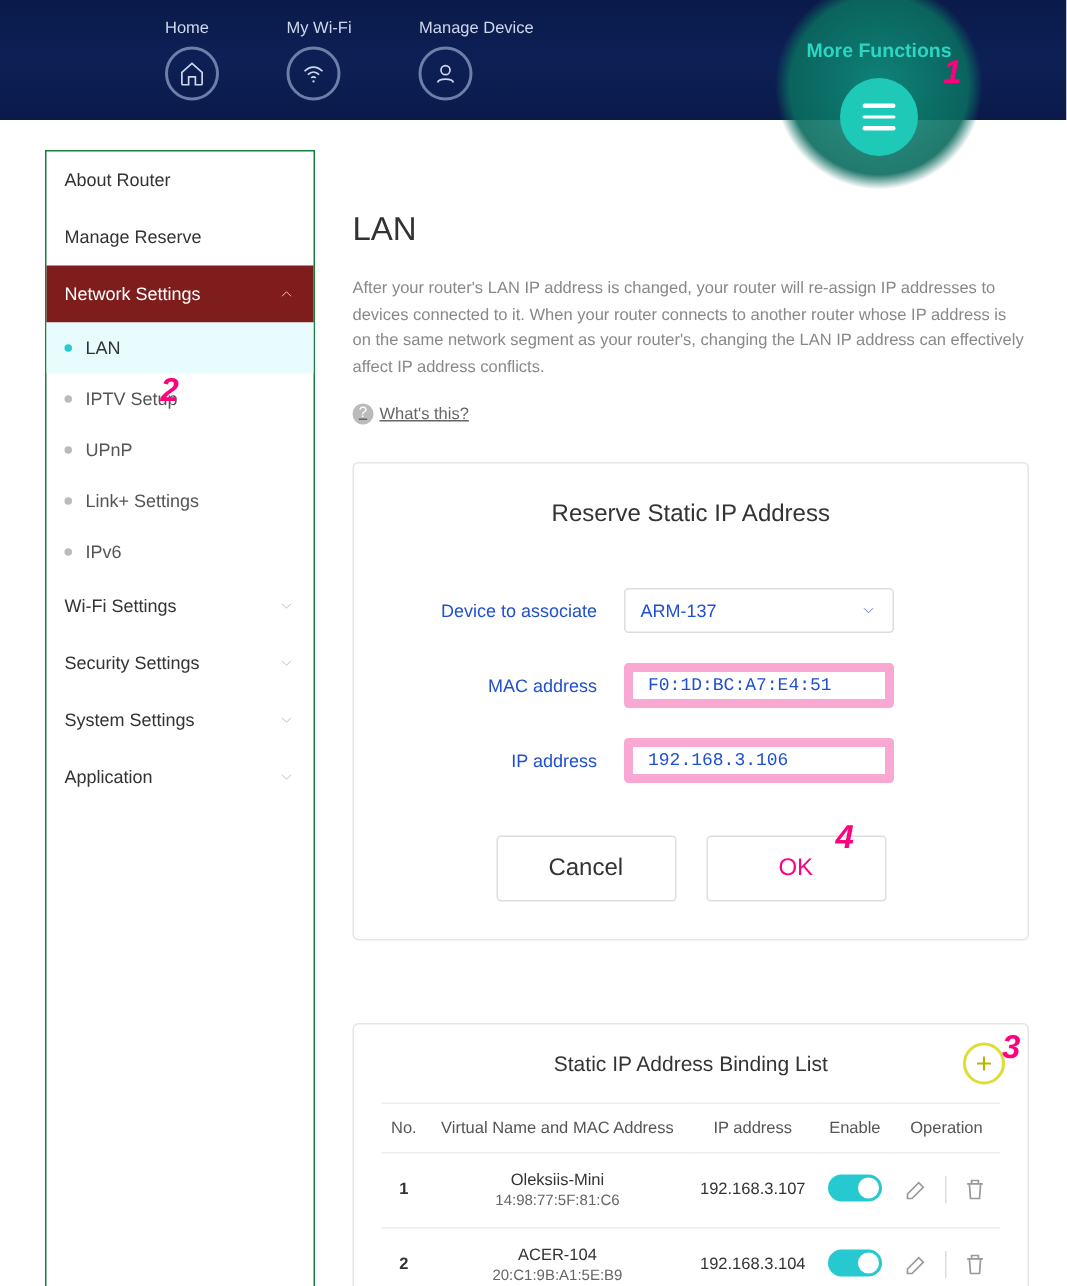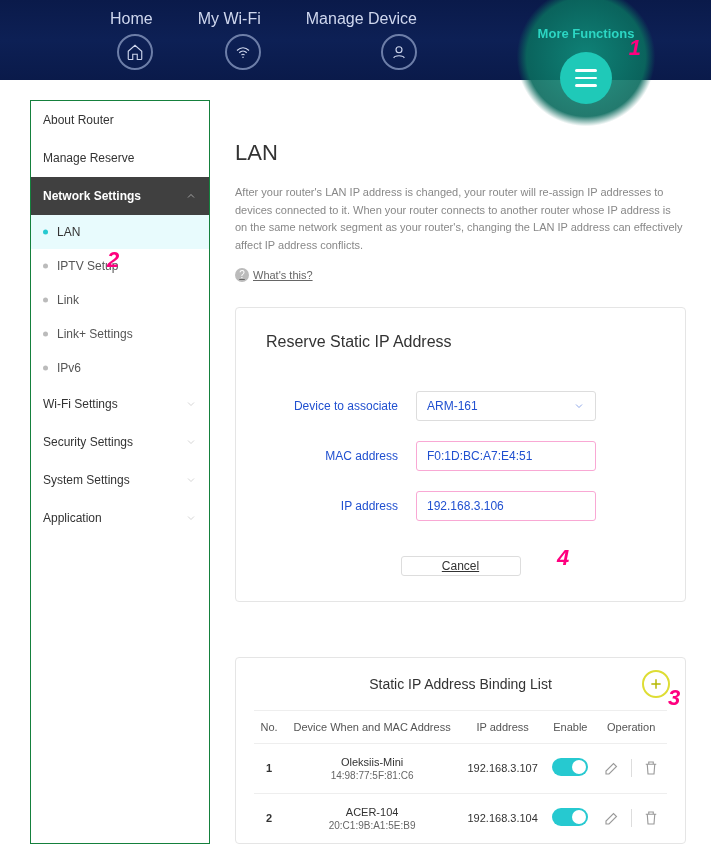--- a/index.html
+++ b/index.html
@@ -9,24 +9,24 @@
   .topnav {
     height: 80px;
     background: linear-gradient(180deg, #0a1a4a 0%, #0d2055 50%, #0a1a4a 100%);
     display: flex;
     align-items: center;
     padding: 0 30px 0 110px;
     position: relative;
   }
   .topnav-item {
     color: #cfd7ee;
-    font-size: 16px;
+    font-size: 11px;
     display: flex;
     flex-direction: column;
-    align-items: flex-end;
+    align-items: flex-start;
     margin-right: 45px;
     cursor: pointer;
   }
   .topnav-item .icon-circle {
     width: 36px; height: 36px;
     border: 2px solid #6d7ea8;
     border-radius: 50%;
     display: flex; align-items: center; justify-content: center;
     margin-top: 6px;
   }
@@ -72,24 +72,24 @@
   .main { display: flex; padding: 20px 25px 0 30px; }
   .sidebar { width: 180px; background: #fff; border: 1px solid #15803d; }
   .sb-item {
     padding: 12px 12px;
     font-size: 12px;
     color: #333;
     cursor: pointer;
     position: relative;
   }
   .sb-item.section-open {
-    background: #404040;
+    background: #7f1d1d;
     color: #fff;
     display: flex; justify-content: space-between; align-items: center;
-    font-weight: bold;
+    font-weight: normal;
   }
   .sb-item.section-open svg { width: 12px; height: 12px; stroke: #fff; fill: none; }
   .sb-sub {
     padding: 10px 12px 10px 26px;
     font-size: 12px;
     color: #555;
     cursor: pointer;
     position: relative;
   }
   .sb-sub.active {
@@ -114,52 +114,53 @@
   .page-desc { font-size: 11px; color: #888; line-height: 1.6; margin-bottom: 12px; }
   .whats-this { font-size: 11px; color: #666; text-decoration: underline; display: inline-flex; align-items: center; gap: 4px; cursor: pointer; }
   .whats-this .q { width: 14px; height: 14px; border-radius: 50%; background: #bbb; color: #fff; display: inline-flex; align-items: center; justify-content: center; font-size: 10px; text-decoration: none; }
 
   .card {
     border: 1px solid #e5e5e5;
     border-radius: 4px;
     margin-top: 25px;
     padding: 25px 30px;
   }
-  .card-title { font-size: 16px; margin-bottom: 40px; }
+  .card-title { text-align: center; font-size: 16px; margin-bottom: 40px; }
   .form-row { display: flex; align-items: center; margin-bottom: 20px; }
   .form-label { width: 150px; text-align: right; font-size: 12px; color: #2050d0; padding-right: 18px; }
   .form-field { width: 180px; }
   .form-input {
     width: 100%; height: 30px;
-    border: 1px solid #f9a8d4;
+    border: 6px solid #f9a8d4;
     border-radius: 3px;
     padding: 0 10px;
     font-size: 12px;
     color: #2050d0;
+    font-family: Liberation Mono, monospace;
   }
   .form-select {
     width: 100%; height: 30px;
     border: 1px solid #ddd;
     border-radius: 3px;
     padding: 0 10px;
     font-size: 12px;
     color: #2050d0;
     display: flex; align-items: center; justify-content: space-between;
     cursor: pointer;
   }
   .form-select svg { width: 12px; height: 12px; stroke: #2050d0; fill: none; }
   .btn-row { display: flex; justify-content: center; gap: 20px; margin-top: 35px; }
   .btn {
-    width: 120px; height: 20px;
+    width: 120px; height: 44px;
     border: 1px solid #ddd;
     border-radius: 3px;
     background: #fff;
-    font-size: 12px;
-    cursor: pointer;
-    display: flex; align-items: center; justify-content: center; text-decoration: underline;
+    font-size: 16px;
+    cursor: pointer;
+    display: flex; align-items: center; justify-content: center;
   }
   .btn.ok { color: #ff007f; }
 
   .list-card { border: 1px solid #e5e5e5; border-radius: 4px; margin-top: 55px; padding: 18px 18px 0; position: relative; }
   .list-title { text-align: center; font-size: 14px; margin-bottom: 18px; }
   .add-btn {
     position: absolute; right: 15px; top: 12px;
     width: 28px; height: 28px;
     border: 2px solid #dedd34;
     border-radius: 50%;
@@ -239,21 +240,21 @@
     <div class="sb-item">About Router</div>
     <div class="sb-item">Manage Reserve</div>
     <div class="sb-item section-open">
       <span>Network Settings</span>
       <svg viewBox="0 0 24 24">
           <path d="M6 15l6-6 6 6"></path>
         </svg>
     </div>
     <div class="sb-sub active">LAN</div>
     <div class="sb-sub">IPTV Setup</div>
-    <div class="sb-sub">Link</div>
+    <div class="sb-sub">UPnP</div>
     <div class="sb-sub">Link+ Settings</div>
     <div class="sb-sub">IPv6</div>
     <div class="sb-item collapsible">
       <span>Wi-Fi Settings</span>
       <svg viewBox="0 0 24 24">
           <path d="M6 9l6 6 6-6"></path>
         </svg>
     </div>
     <div class="sb-item collapsible">
       <span>Security Settings</span>
@@ -286,21 +287,21 @@
     </a>
 
     
     <div class="card">
       <div class="card-title">Reserve Static IP Address</div>
 
       <div class="form-row">
         <div class="form-label">Device to associate</div>
         <div class="form-field">
           <div class="form-select">
-            <span>ARM-161</span>
+            <span>ARM-137</span>
             <svg viewBox="0 0 24 24">
                 <path d="M6 9l6 6 6-6"></path>
               </svg>
           </div>
         </div>
       </div>
 
       <div class="form-row">
         <div class="form-label">MAC address</div>
         <div class="form-field">
@@ -310,38 +311,39 @@
 
       <div class="form-row">
         <div class="form-label">IP address</div>
         <div class="form-field">
           <input class="form-input" value="192.168.3.106" style="">
         </div>
       </div>
 
       <div class="btn-row">
         <div class="btn">Cancel</div>
+        <div class="btn ok">OK</div>
       </div>
     </div>
 
     <div class="annot n4">4</div>
 
     
     <div class="list-card">
       <div class="add-btn">
         <svg viewBox="0 0 24 24">
             <path d="M12 4v16M4 12h16"></path>
           </svg>
       </div>
       <div class="list-title">Static IP Address Binding List</div>
       <table>
         <thead>
           <tr>
             <th>No.</th>
-            <th>Device When and MAC Address</th>
+            <th>Virtual Name and MAC Address</th>
             <th>IP address</th>
             <th>Enable</th>
             <th>Operation</th>
           </tr>
         </thead>
         <tbody id="binding-rows">
             <tr>
               <td><b>1</b></td>
               <td>
                 <span class="dev-name">Oleksiis-Mini</span>

